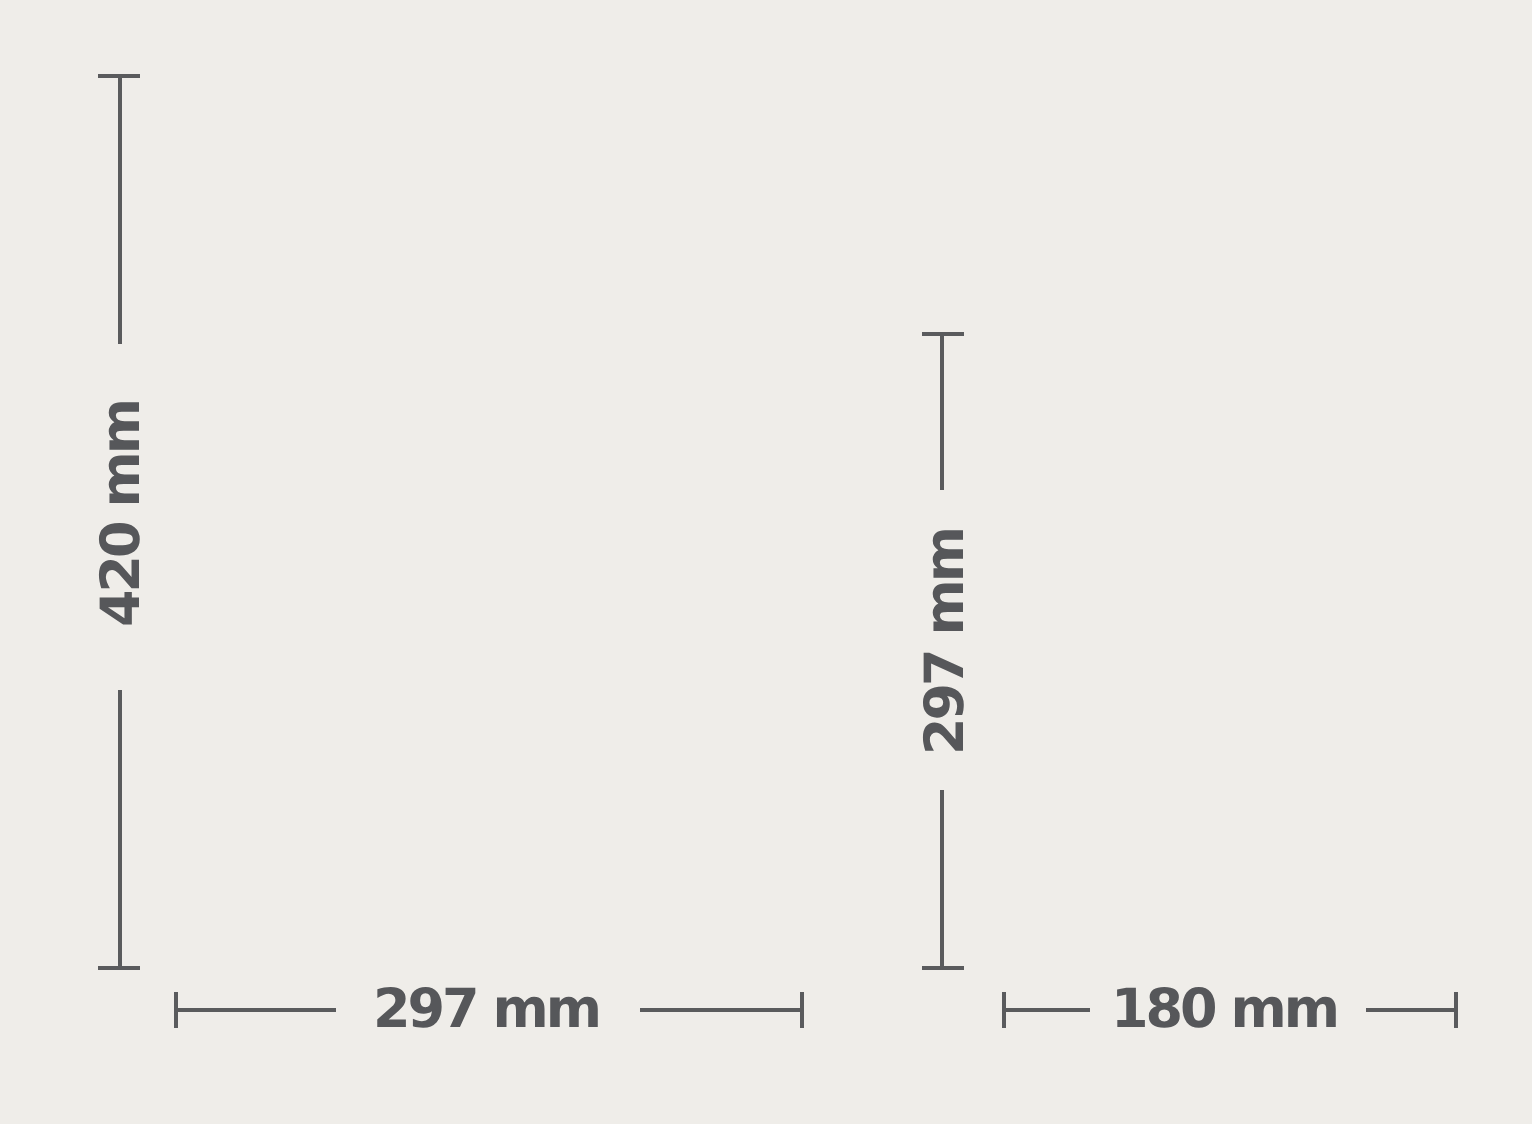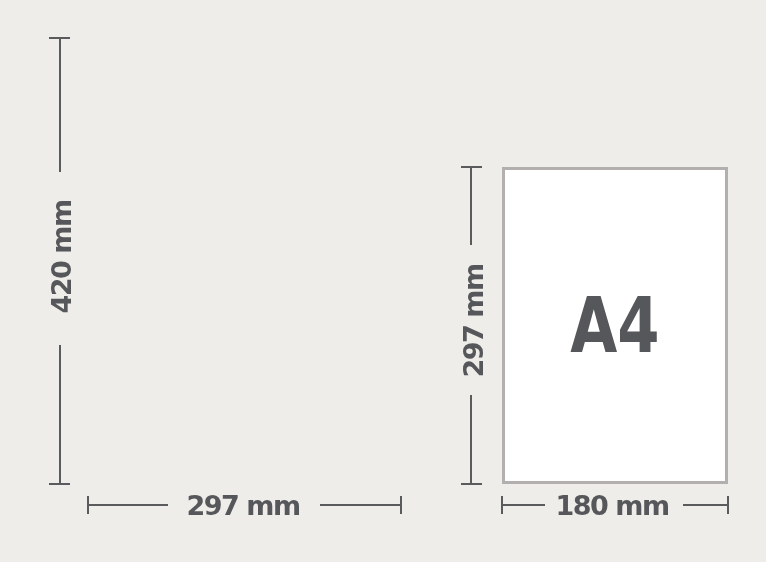--- a/index.html
+++ b/index.html
@@ -88,23 +88,20 @@
   .a4w-label      { left: 612px; top: 505px; }
   .a4w-seg-right  { left: 683px; top: 504px; width: 46px; }
   .a4w-tick-right { left: 727px; top: 496px; }
 </style>
 </head>
 <body>
 
 <div class="canvas">
 
 
-  <div class="paper paper-a4">
-    <span class="paper-label">A4</span>
-  </div>
 
   <div>
     <div class="tick-h a3h-tick-top"></div>
     <div class="seg-v a3h-seg-top"></div>
     <div class="dim-label rot a3h-label">420 mm</div>
     <div class="seg-v a3h-seg-bot"></div>
     <div class="tick-h a3h-tick-bot"></div>
   </div>
 
   <div>

